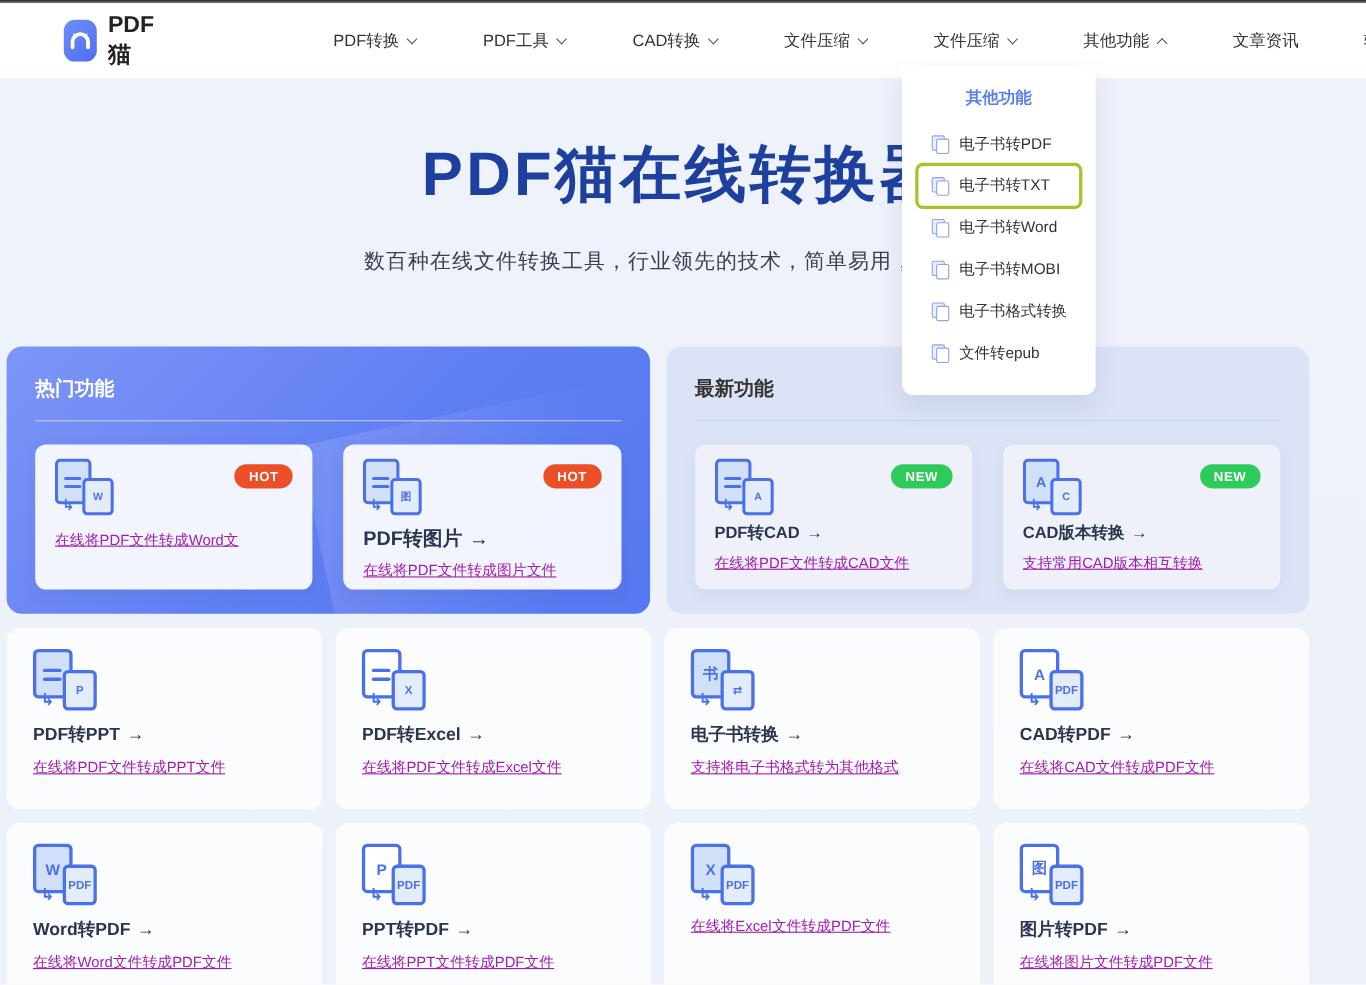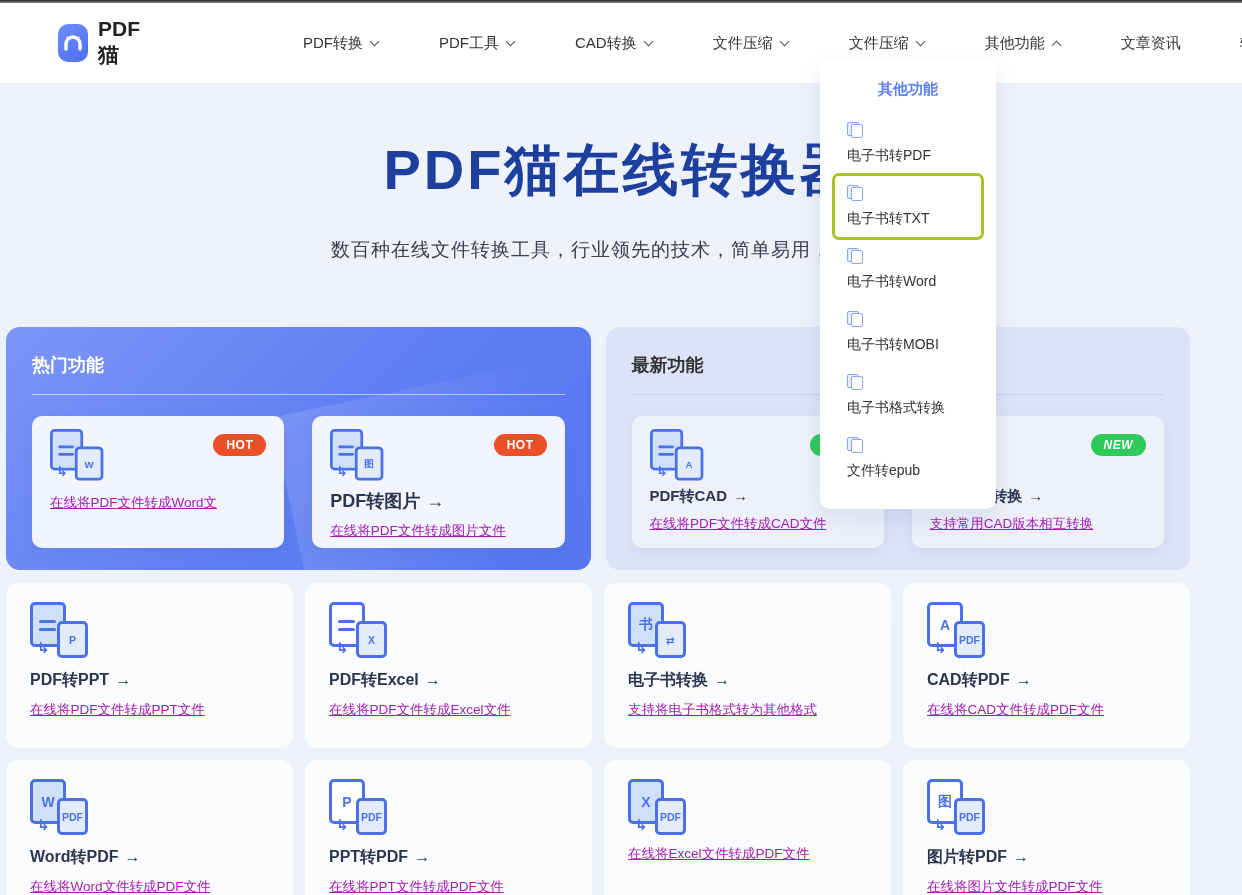--- a/index.html
+++ b/index.html
@@ -6,21 +6,21 @@
   html,body { width:1242px; height:895px; overflow:hidden; }
   body {
     font-family:"Liberation Sans","DejaVu Sans",sans-serif;
     background:linear-gradient(#eef2fb,#edf1f9);
     position:relative; color:#333;
   }
   .top-hairline { height:3px; background:linear-gradient(#222,#888); }
 
   
   .nav {
-    height:80px; background:#fff; display:flex; align-items:center;
+    height:68px; background:#fff; display:flex; align-items:center;
     padding:0 60px 0 58px; position:relative; z-index:30;
   }
   .logo { display:flex; align-items:center; gap:10px; }
   .logo-mark {
     width:38px; height:38px; border-radius:10px;
     background:linear-gradient(140deg,#6f8ef8,#4e6ef0);
     display:flex; align-items:center; justify-content:center;
   }
   .logo-text { font-size:21px; font-weight:bold; color:#222; }
   .nav-menu { display:flex; align-items:center; gap:59px; margin-left:155px; }
@@ -42,22 +42,22 @@
   .hero-subtitle { margin-top:36px; font-size:19px; color:#3a4050; letter-spacing:1px; }
 
   
   .dropdown {
     position:absolute; left:820px; top:60px; width:176px; z-index:40;
     background:#fff; border-radius:0 0 10px 10px;
     box-shadow:0 10px 24px rgba(60,80,140,.12); padding:20px 0 18px;
   }
   .dd-title { text-align:center; font-size:15px; font-weight:bold; color:var(--dropdown-title,#5b7ff2); margin-bottom:14px; }
   .dd-item {
-    display:flex; align-items:flex-start; gap:9px; margin:2px 15px;
-    padding:9px 8px 9px 12px; font-size:14px; color:#333; cursor:pointer; border-radius:4px;flex-direction:column;
+    display:flex; align-items:center; gap:9px; margin:2px 15px;
+    padding:9px 8px 9px 12px; font-size:14px; color:#333; cursor:pointer; border-radius:4px;
   }
   .dd-item.highlighted { outline:3px solid var(--highlight,#a6c428); background:#fff; }
   .copy-icon { position:relative; width:16px; height:17px; flex:0 0 16px; }
   .copy-icon::before {
     content:""; position:absolute; left:0; top:0; width:10px; height:12px;
     border:1.5px solid #8aa4f0; border-radius:2px; background:#e8eefc;
   }
   .copy-icon::after {
     content:""; position:absolute; right:0; bottom:0; width:10px; height:12px;
     border:1.5px solid #8aa4f0; border-radius:2px; background:#fff;
@@ -89,21 +89,21 @@
     box-shadow:0 5px 12px rgba(70,90,160,.10);
   }
   .panel.hot .tool-card { background:rgba(250,251,254,.95); }
   .panel.new .tool-card { background:#eef1fa; box-shadow:0 5px 12px rgba(70,90,160,.07); }
 
   .badge {
     position:absolute; top:18px; right:18px; color:#fff; font-size:12px; font-weight:bold;
     padding:4px 13px; border-radius:12px; letter-spacing:.5px;
   }
   .badge.hot { background:var(--hot-badge,#ec4e26); }
-  .badge.new { background:var(--new-badge,#2fcb5a);font-style:italic; }
+  .badge.new { background:var(--new-badge,#2fcb5a); }
 
   .card-title { font-size:18px; font-weight:bold; color:#2a3550; margin-top:4px; white-space:nowrap; }
   .panel.new .card-title { font-size:15px; margin-top:2px; }
   .card-title .arrow { margin-left:6px; font-weight:bold; }
   .card-desc { font-size:13.5px; color:#a21caf; margin-top:9px; white-space:nowrap;text-decoration:underline; }
 
   
   .doc-icon { position:relative; width:62px; height:56px; }
   .tool-card .doc-icon { transform:scale(.92); transform-origin:left top; }
   .doc-back {

